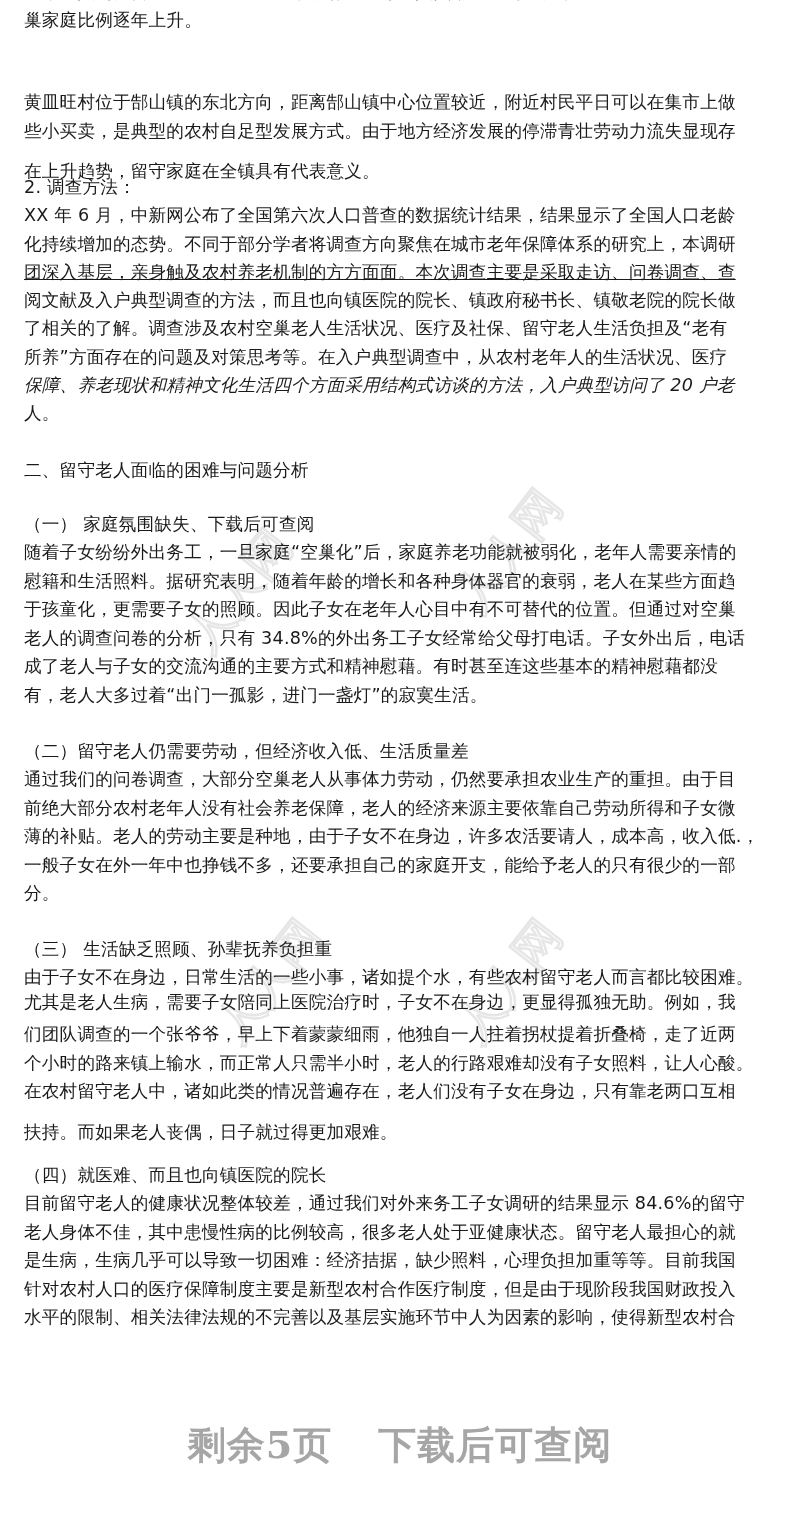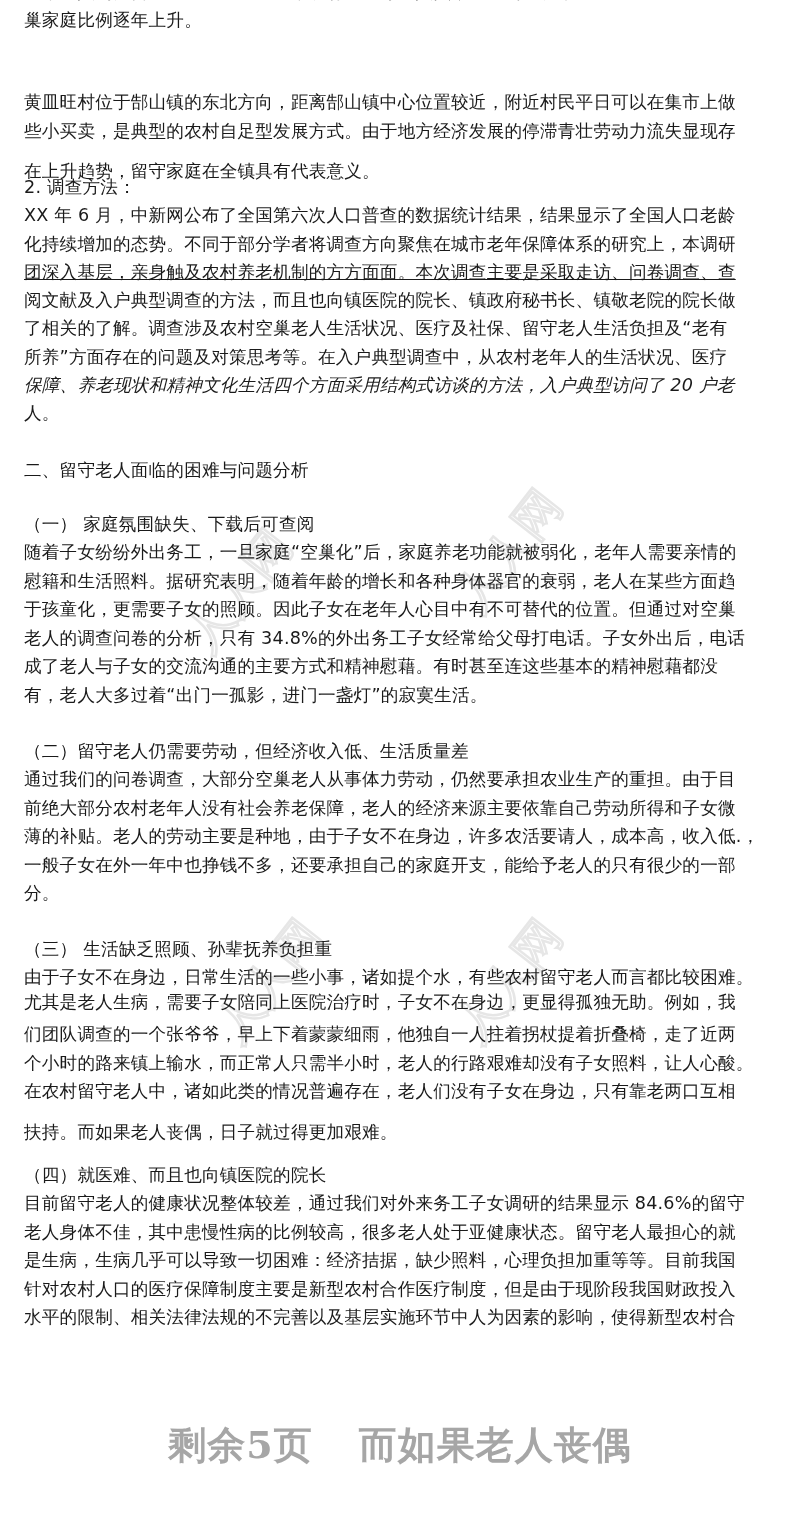--- a/index.html
+++ b/index.html
@@ -73,15 +73,15 @@
   <div class="line" style="top:1106px;margin-top:12px;">扶持。而如果老人丧偶，日子就过得更加艰难。</div>
 
   <div class="line sub" style="top:1161px;">（四）就医难、而且也向镇医院的院长</div>
   <div class="line" style="top:1189px;">目前留守老人的健康状况整体较差，通过我们对外来务工子女调研的结果显示 84.6%的留守</div>
   <div class="line" style="top:1218px;">老人身体不佳，其中患慢性病的比例较高，很多老人处于亚健康状态。留守老人最担心的就</div>
   <div class="line" style="top:1246px;">是生病，生病几乎可以导致一切困难：经济拮据，缺少照料，心理负担加重等等。目前我国</div>
   <div class="line" style="top:1275px;">针对农村人口的医疗保障制度主要是新型农村合作医疗制度，但是由于现阶段我国财政投入</div>
   <div class="line" style="top:1303px;">水平的限制、相关法律法规的不完善以及基层实施环节中人为因素的影响，使得新型农村合</div>
 
   <div class="banner">
-    <span>剩余5页</span><span class="gap"></span><span>而如果老人丧偶</span>
+    <span>剩余5页</span><span class="gap"></span><span>下载后可查阅</span>
   </div>
 </div>
 
 </body></html>

